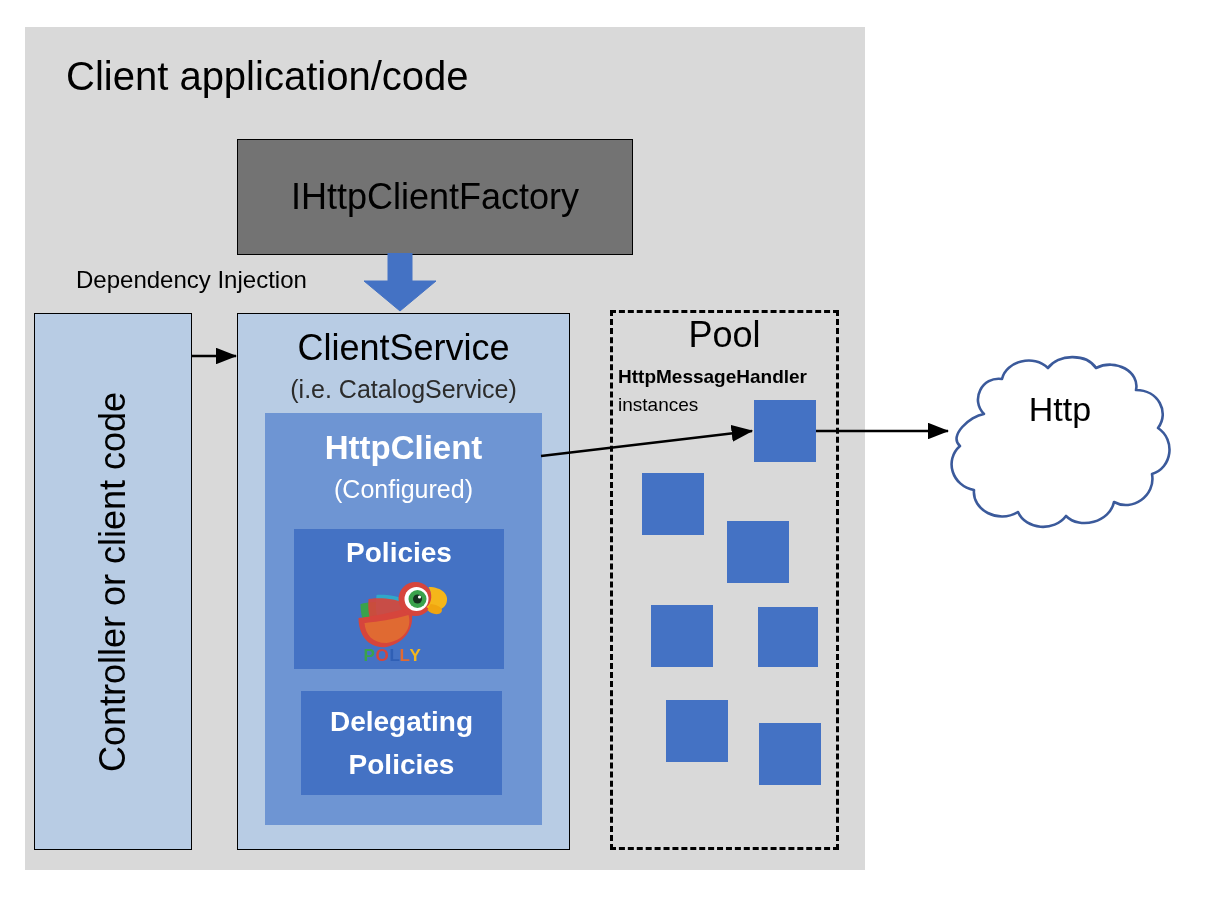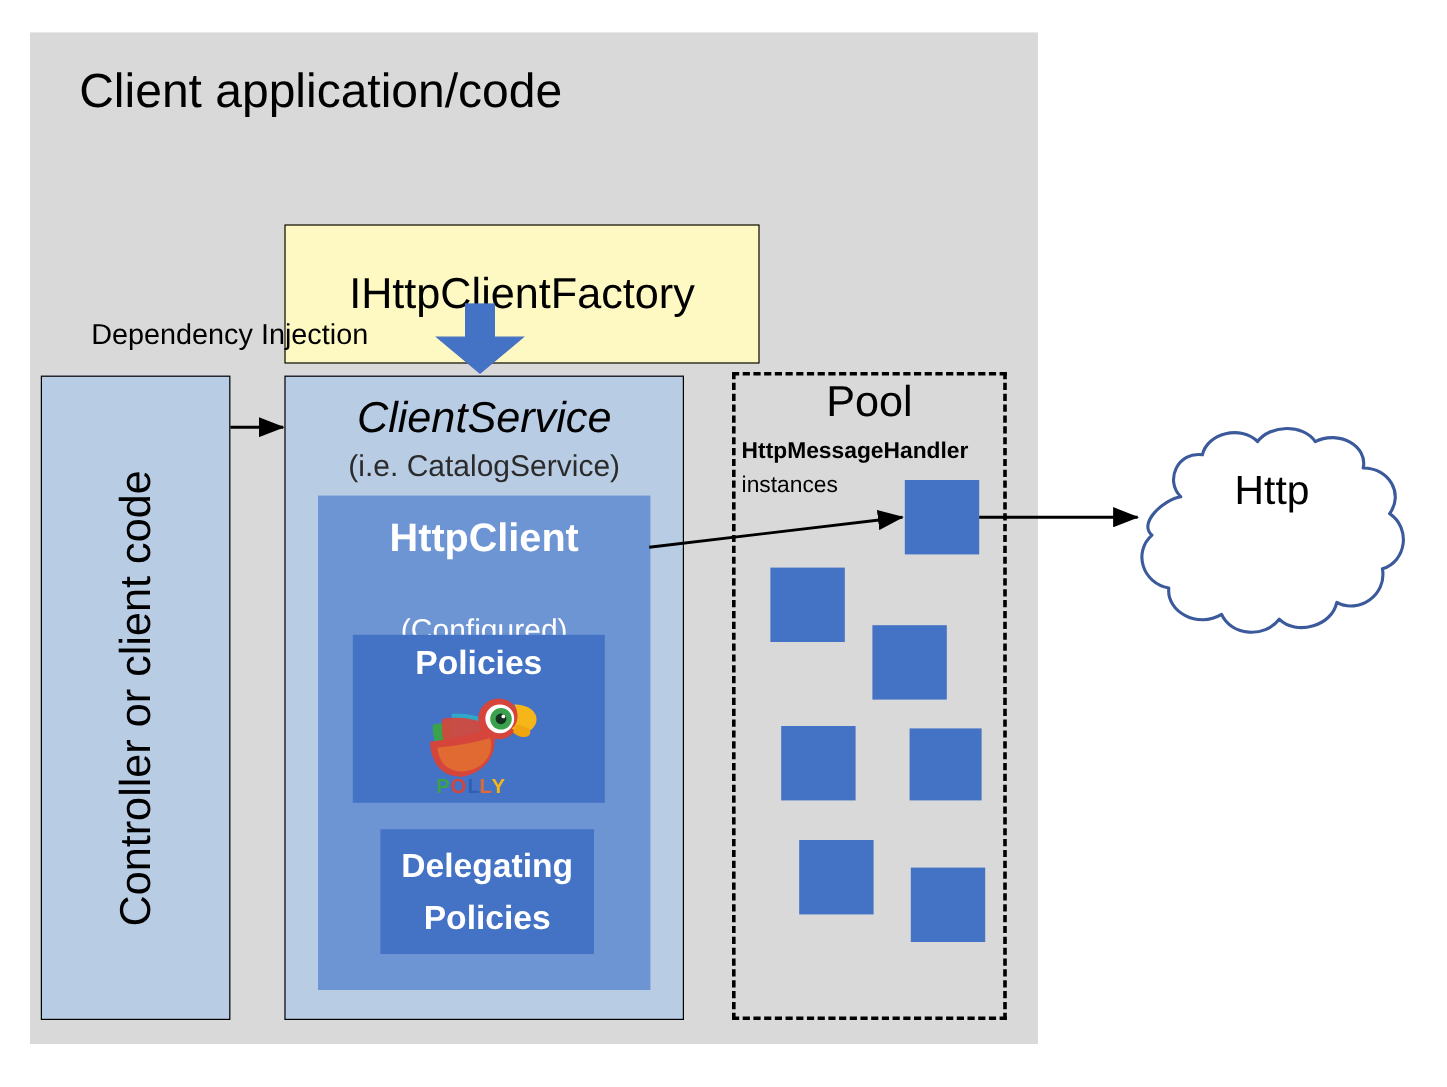--- a/index.html
+++ b/index.html
@@ -34,26 +34,25 @@
     font-size: 40px;
     color: #000000;
     line-height: 56px;
     white-space: nowrap;
   }
 
   
   #factory-box {
     left: 237px; top: 139px;
     width: 396px; height: 116px;
-    background: #fef9c3;
+    background: #737373;
     border: 1.5px solid #000000;
     display: flex;
     align-items: center;
     justify-content: center;
-    margin-top: 48px;
   }
   #factory-label {
     font-size: 36px;
     color: #000000;
     white-space: nowrap;
   }
 
   
   #di-caption {
     left: 76px; top: 266px;
@@ -90,21 +89,20 @@
     background: #b8cce4;
     border: 1.5px solid #000000;
   }
   #clientservice-title {
     position: absolute;
     left: 0; top: 13px; width: 100%;
     text-align: center;
     font-size: 36px;
     color: #000000;
     white-space: nowrap;
-    font-style: italic;
   }
   #clientservice-subtitle {
     position: absolute;
     left: 0; top: 61px; width: 100%;
     text-align: center;
     font-size: 25px;
     color: #2b2b2b;
     white-space: nowrap;
   }
 
@@ -123,21 +121,20 @@
     color: #ffffff;
     white-space: nowrap;
   }
   #httpclient-subtitle {
     position: absolute;
     left: 0; top: 62px; width: 100%;
     text-align: center;
     font-size: 25px;
     color: #ffffff;
     white-space: nowrap;
-    margin-top: 36px;
   }
 
   
   #policies-box {
     left: 294px; top: 529px;
     width: 210px; height: 140px;
     background: #4472c4;
   }
   #policies-title {
     position: absolute;
@@ -149,22 +146,22 @@
     white-space: nowrap;
   }
   #polly-logo {
     position: absolute;
     left: 50%; top: 48px;
     transform: translateX(-50%);
   }
 
   
   #handlers-box {
-    left: 317px; top: 691px;
-    width: 178px; height: 104px;
+    left: 301px; top: 691px;
+    width: 201px; height: 104px;
     background: #4472c4;
     display: flex;
     flex-direction: column;
     align-items: center;
     justify-content: center;
   }
   .handlers-line {
     font-size: 28px;
     font-weight: bold;
     color: #ffffff;

